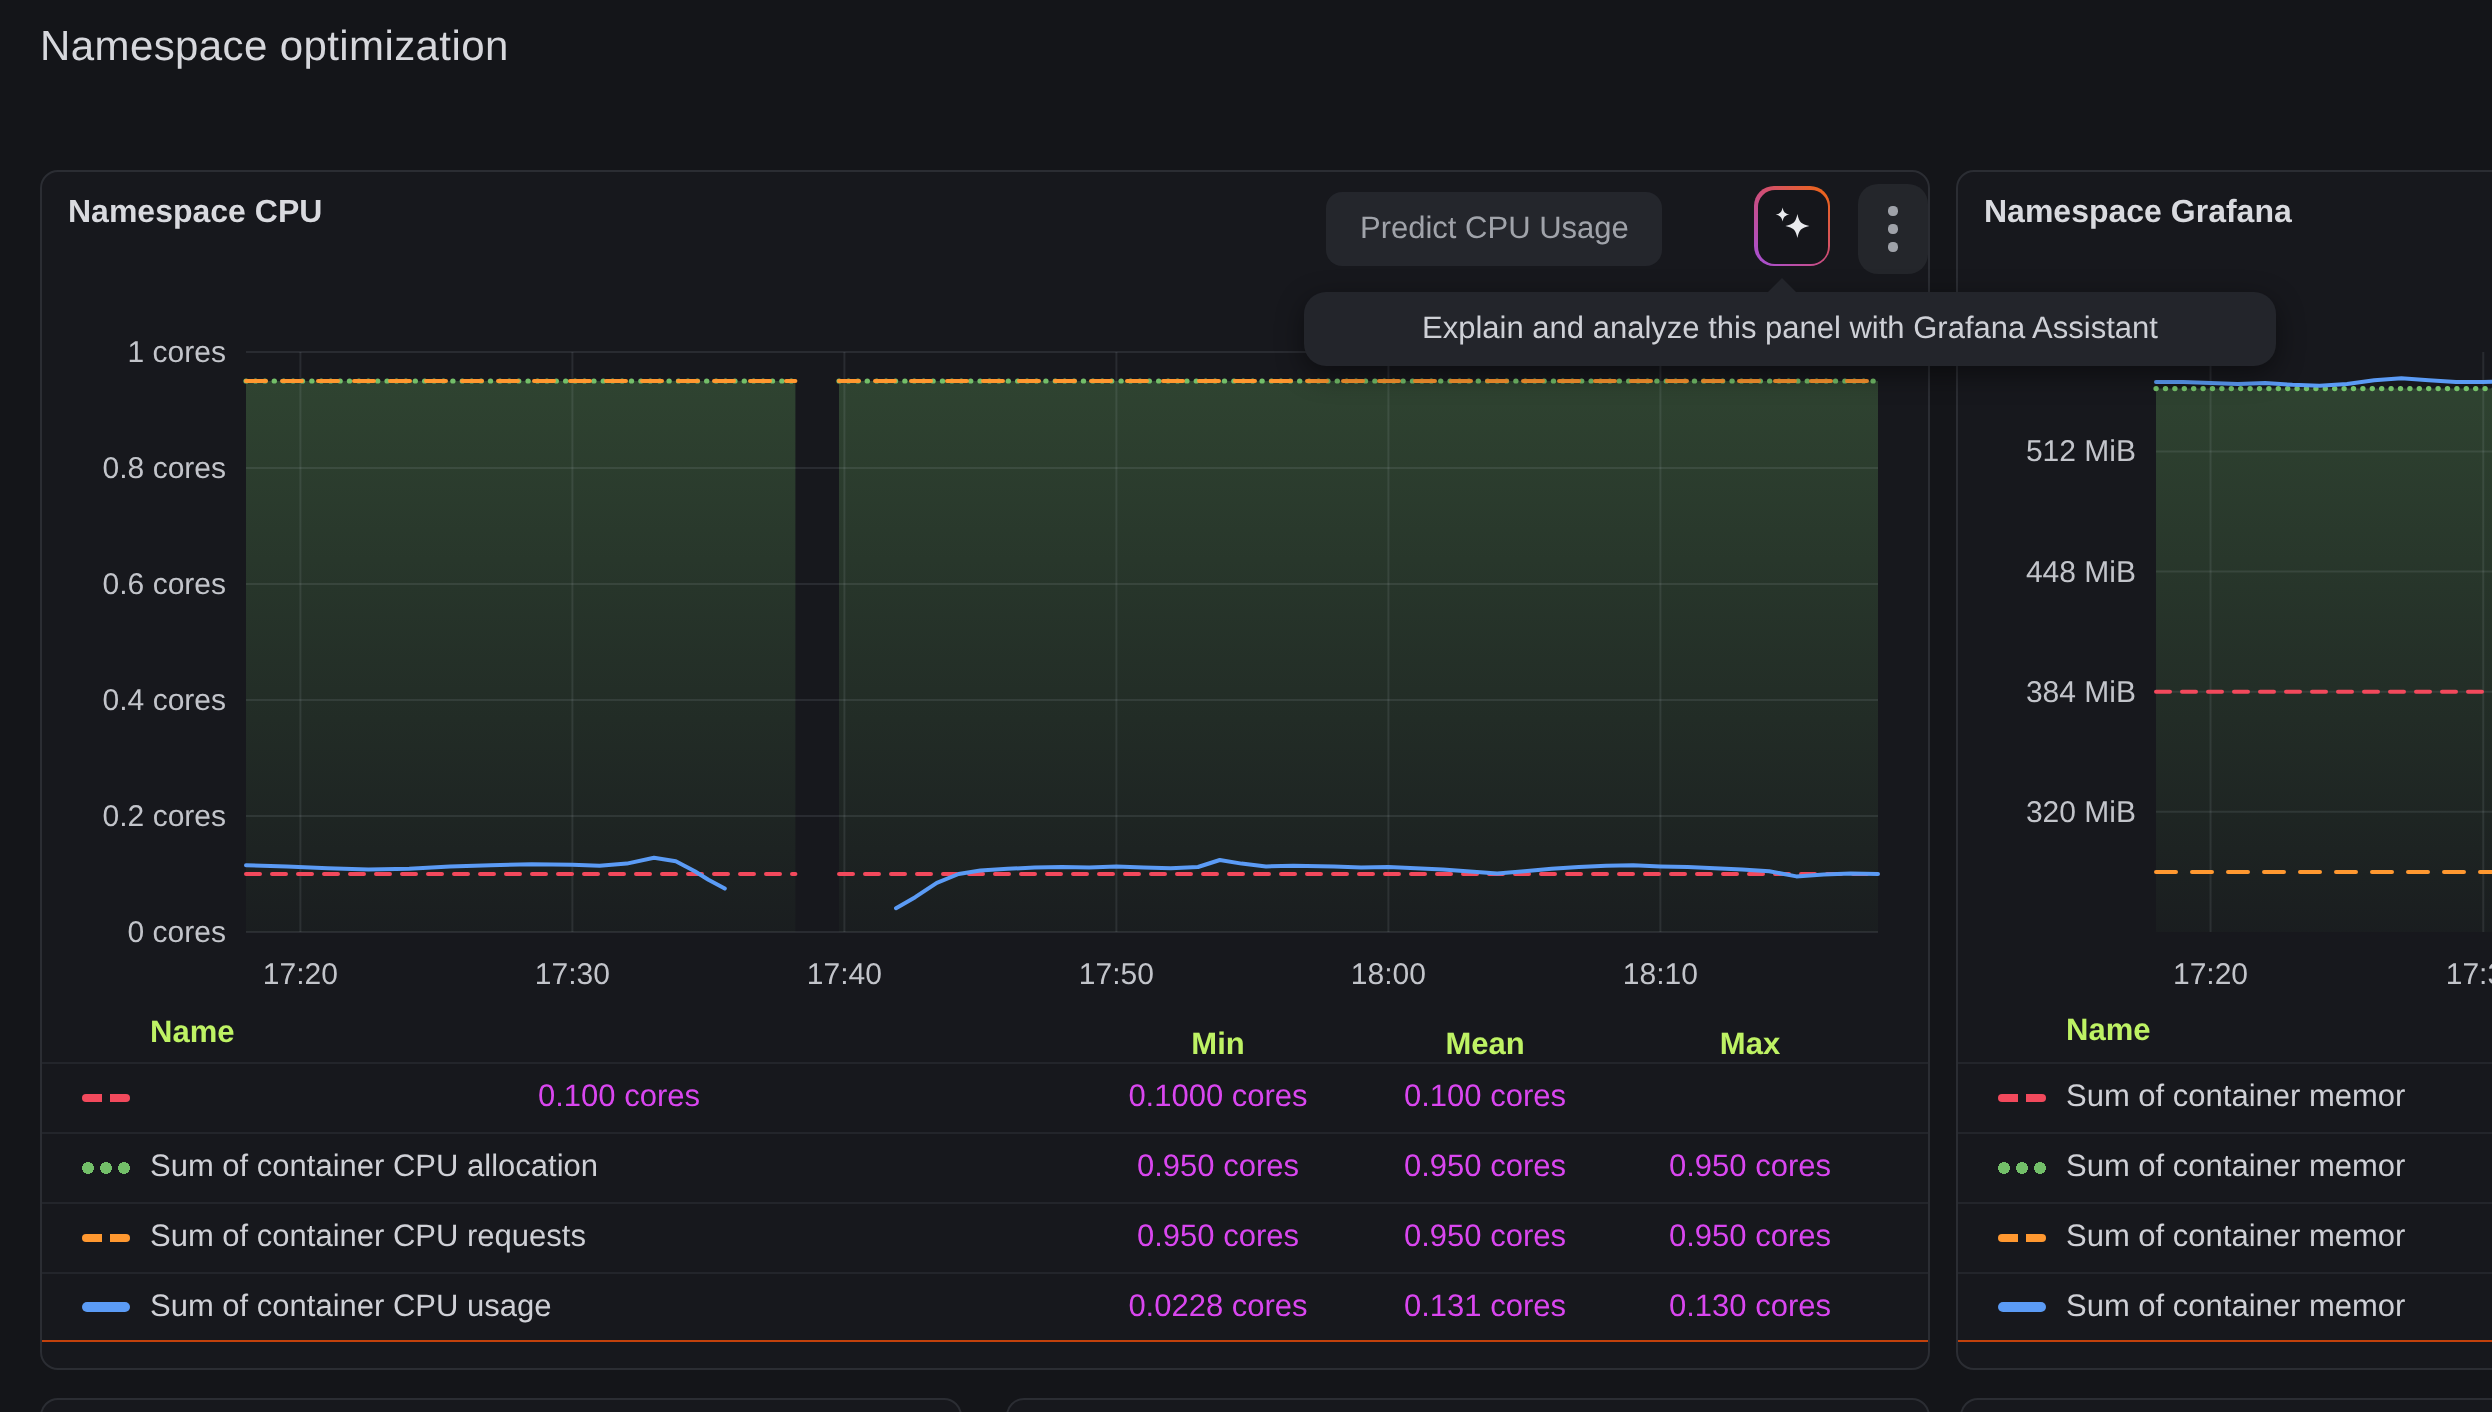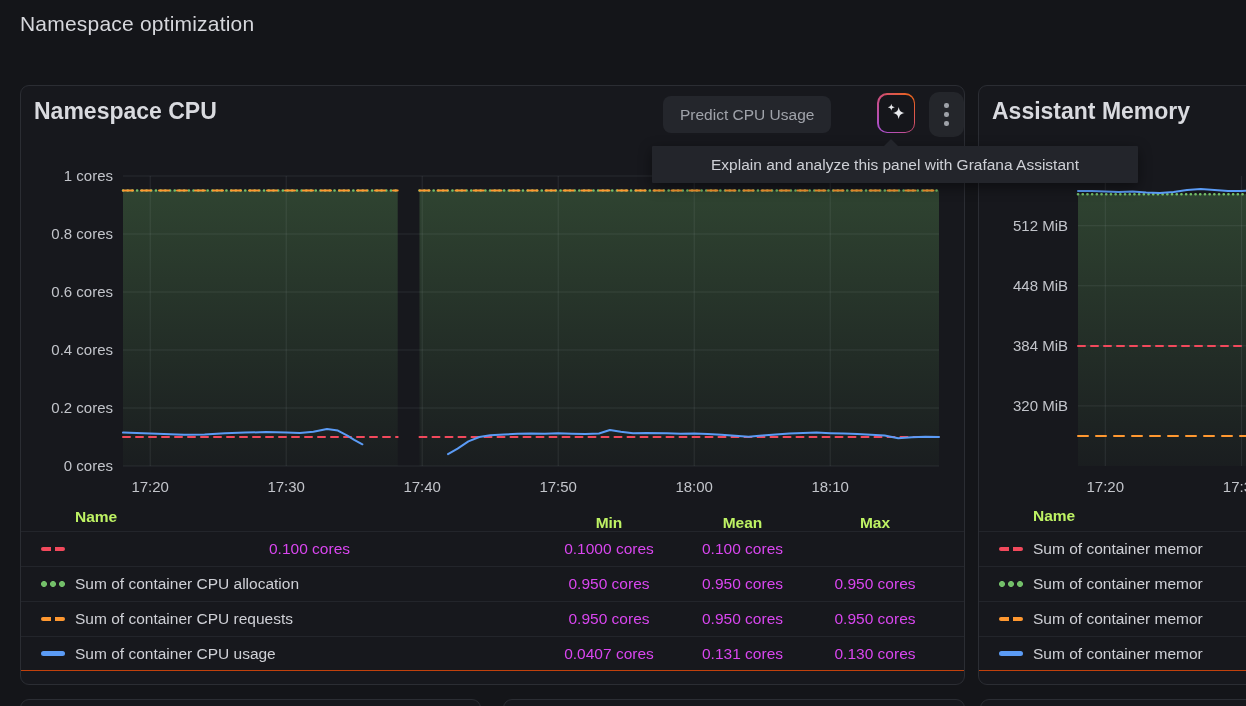--- a/index.html
+++ b/index.html
@@ -15,21 +15,21 @@
     font-size:21px; font-weight:500; color:#D6D7DC; letter-spacing:.2px;text-align:center;
   }
   .panel {
     position:absolute; top:85px; height:600px;
     background:#17181D; border:1px solid #2B2D33; border-radius:9px;
   }
   #cpu-panel { left:20px; width:945px; }
   #mem-panel { left:978px; width:420px; }
   .panel-title {
     position:absolute; left:13px; top:12px;
-    font-size:23px; font-weight:700; color:#D9DADF;
+    font-size:16px; font-weight:700; color:#D9DADF;
   }
   
   .predict-btn {
     position:absolute; left:642px; top:10px; height:37px;
     padding:0 17px; border:none; border-radius:8px;
     background:#24262C; color:#A0A3AA; font-size:15.5px;
     font-family:"Liberation Sans", sans-serif; font-weight:500;
     display:flex; align-items:center; cursor:pointer;
   }
   .assistant-btn {
@@ -43,21 +43,21 @@
   }
   .kebab-btn {
     position:absolute; left:908px; top:6px; width:35px; height:45px;
     border:none; border-radius:10px; background:#24262B; cursor:pointer;
     display:flex; flex-direction:column; align-items:center; justify-content:center; gap:4.5px;
   }
   .kebab-btn i { width:4.5px; height:4.5px; border-radius:50%; background:#9FA2A9; }
   
   .tooltip {
     position:absolute; left:652px; top:146px; width:486px; height:37px; z-index:30;
-    background:#23252B; border-radius:1px; box-shadow:0 4px 14px rgba(0,0,0,.45);
+    background:#23252B; border-radius:11px; box-shadow:0 4px 14px rgba(0,0,0,.45);
     display:flex; align-items:center; justify-content:center;
     font-size:15.5px; color:#CED0D6; white-space:nowrap;
   }
   .tooltip .arrow {
     position:absolute; top:-7px; left:231px; width:0; height:0;
     border-left:8px solid transparent; border-right:8px solid transparent;
     border-bottom:8px solid #23252B;
   }
   
   .chart-host { position:absolute; left:0; top:0; }
@@ -194,29 +194,29 @@
     <div class="lrow">
       <span class="mk dashed" style="--c: #FF9830;"></span>
       <span class="lname">Sum of container CPU requests</span>
       <span class="lval">0.950 cores</span>
       <span class="lval">0.950 cores</span>
       <span class="lval">0.950 cores</span>
     </div>
     <div class="lrow last">
       <span class="mk solid" style="--c: #5B9BF5;"></span>
       <span class="lname">Sum of container CPU usage</span>
-      <span class="lval">0.0407 cores</span>
+      <span class="lval">0.0228 cores</span>
       <span class="lval">0.131 cores</span>
       <span class="lval">0.130 cores</span>
     </div>
   </div>
 </section>
 
 <section class="panel" id="mem-panel">
-  <h2 class="panel-title">Assistant Memory</h2>
+  <h2 class="panel-title">Namespace Grafana</h2>
 
   <div class="chart-host" id="mem-chart"><svg width="420" height="412" viewBox="0 0 420 412">
         <defs>
           <linearGradient id="mem-chart-g0" x1="0" y1="90" x2="0" y2="380" gradientUnits="userSpaceOnUse">
             <stop offset="0%" stop-color="rgba(115,191,105,0.27)"></stop>
             <stop offset="100%" stop-color="rgba(115,191,105,0.03)"></stop>
           </linearGradient>
         </defs>
         <path d="M99.0 108.3L399.0 108.3L399.0 380L99.0 380Z" fill="url(#mem-chart-g0)"></path>
         <line x1="99" x2="399" y1="319.9352750809062" y2="319.9352750809062" class="grid"></line>

